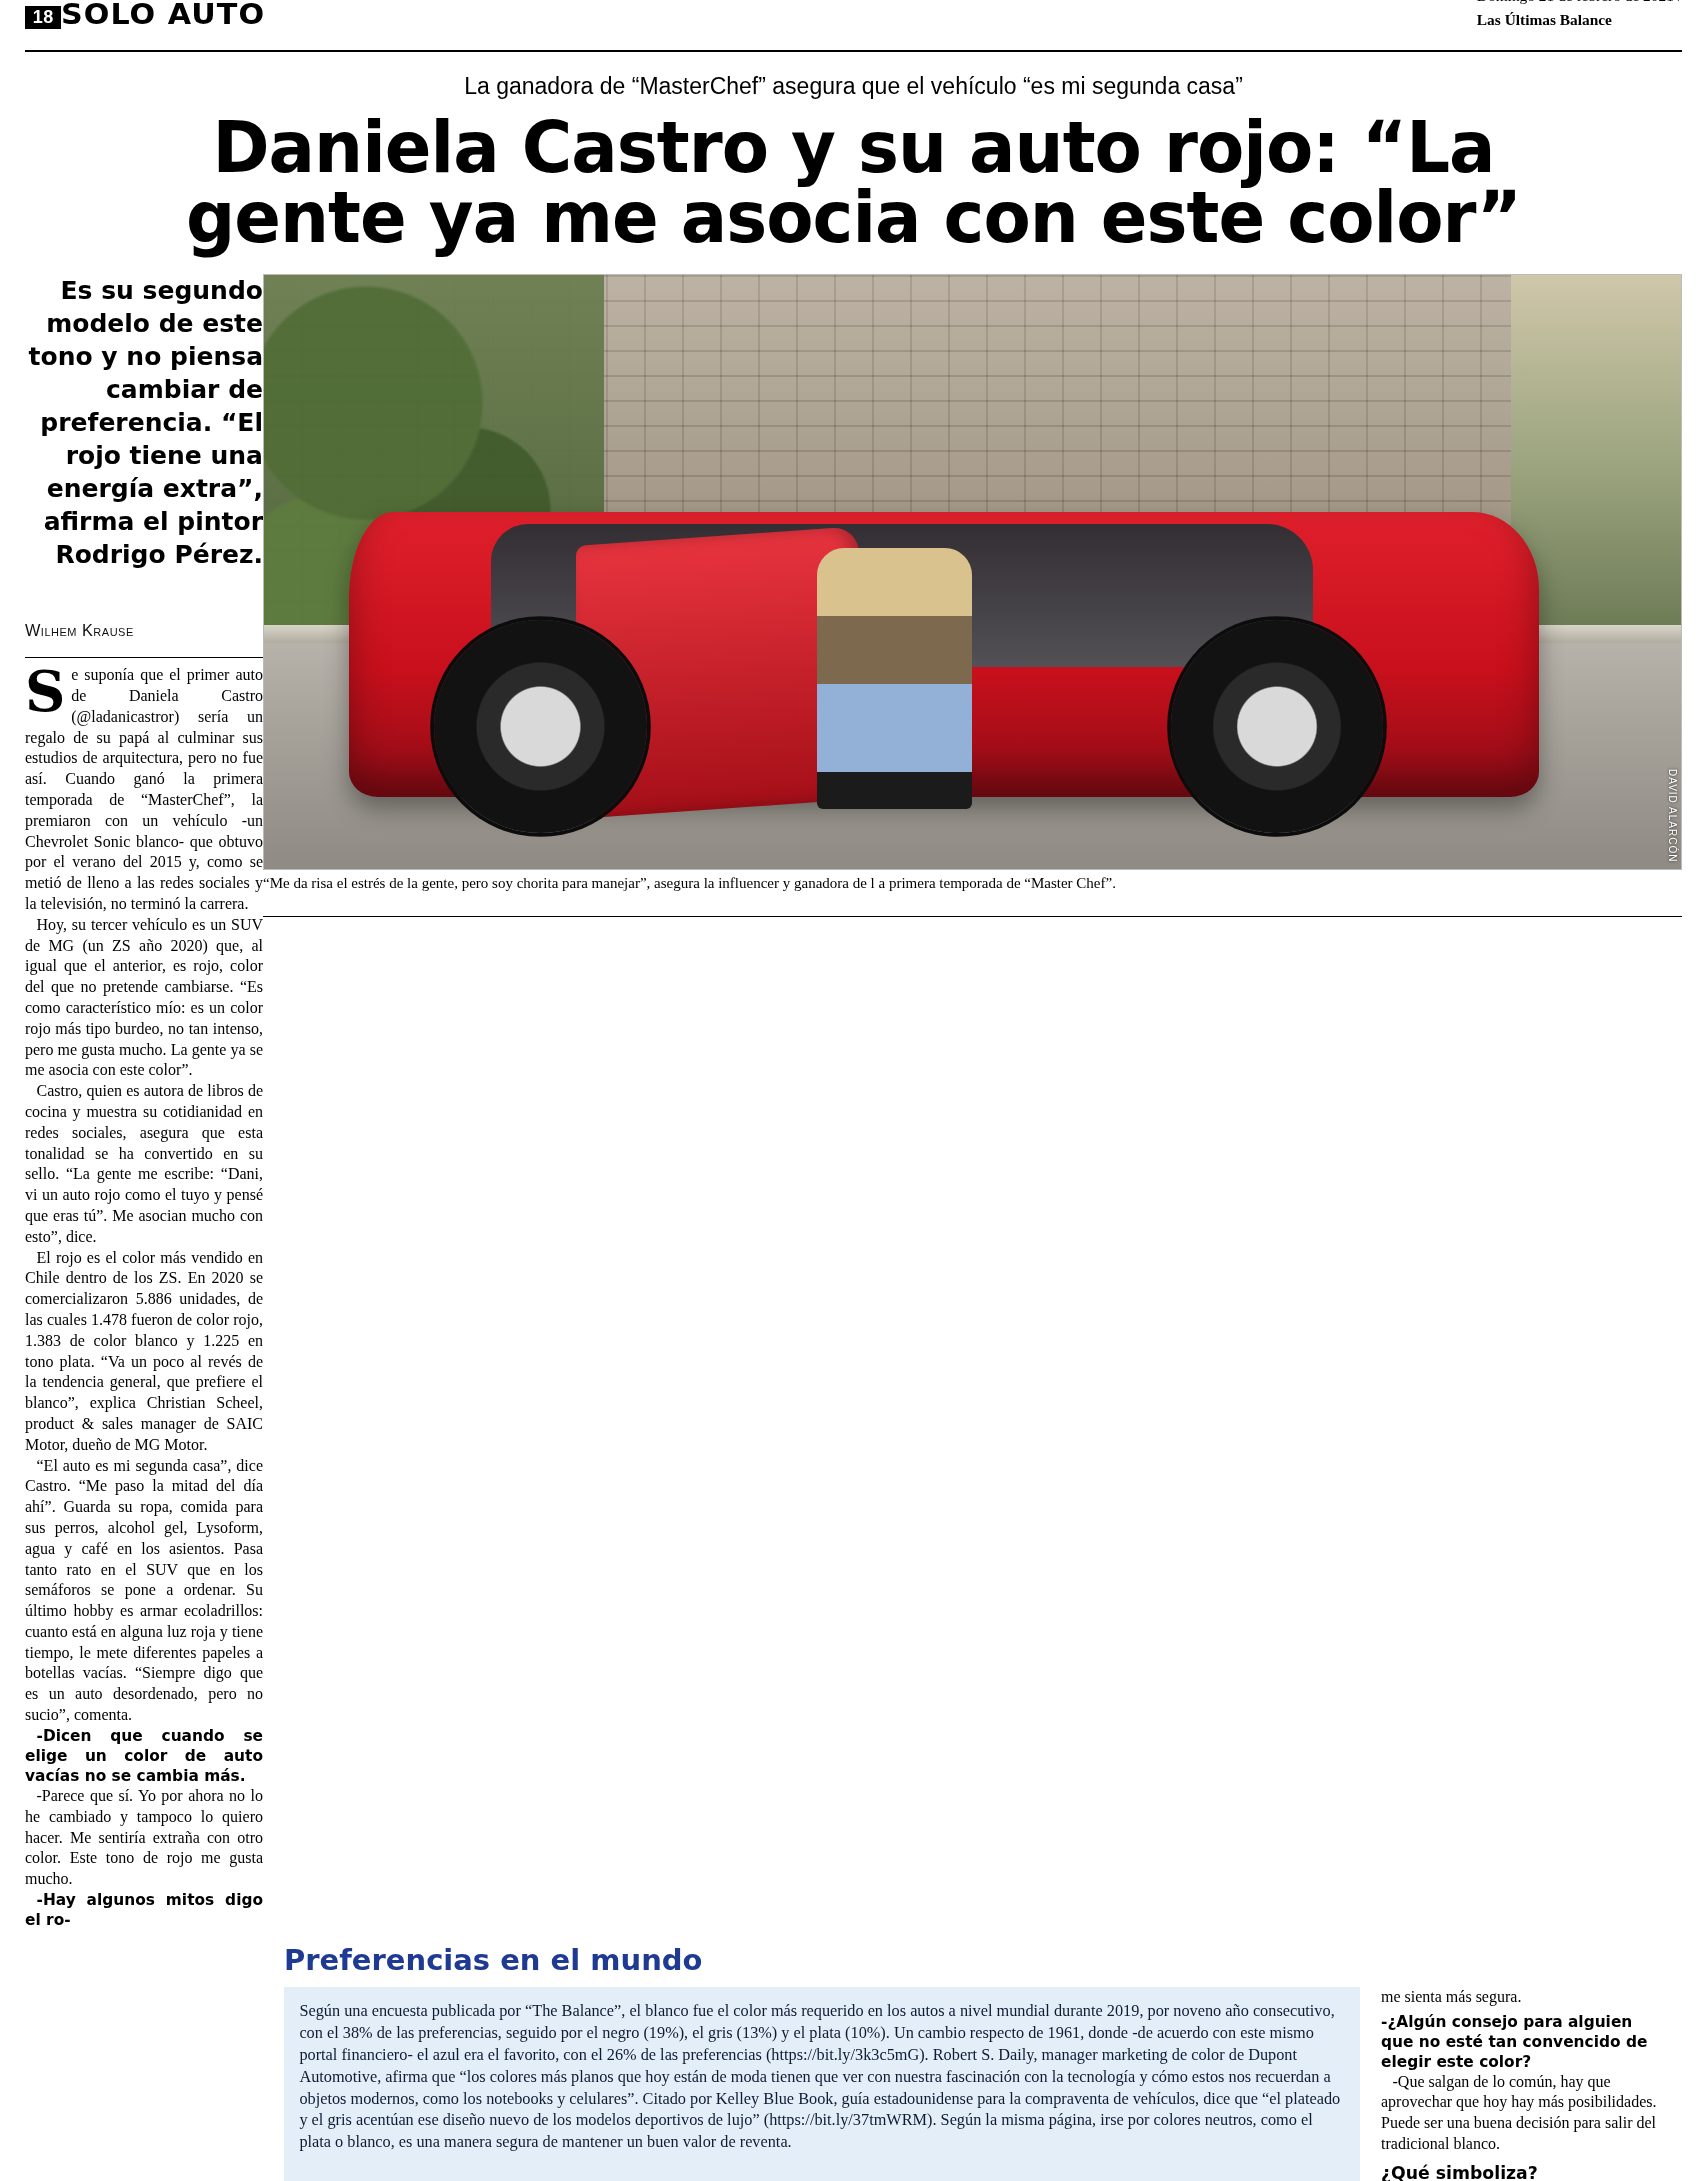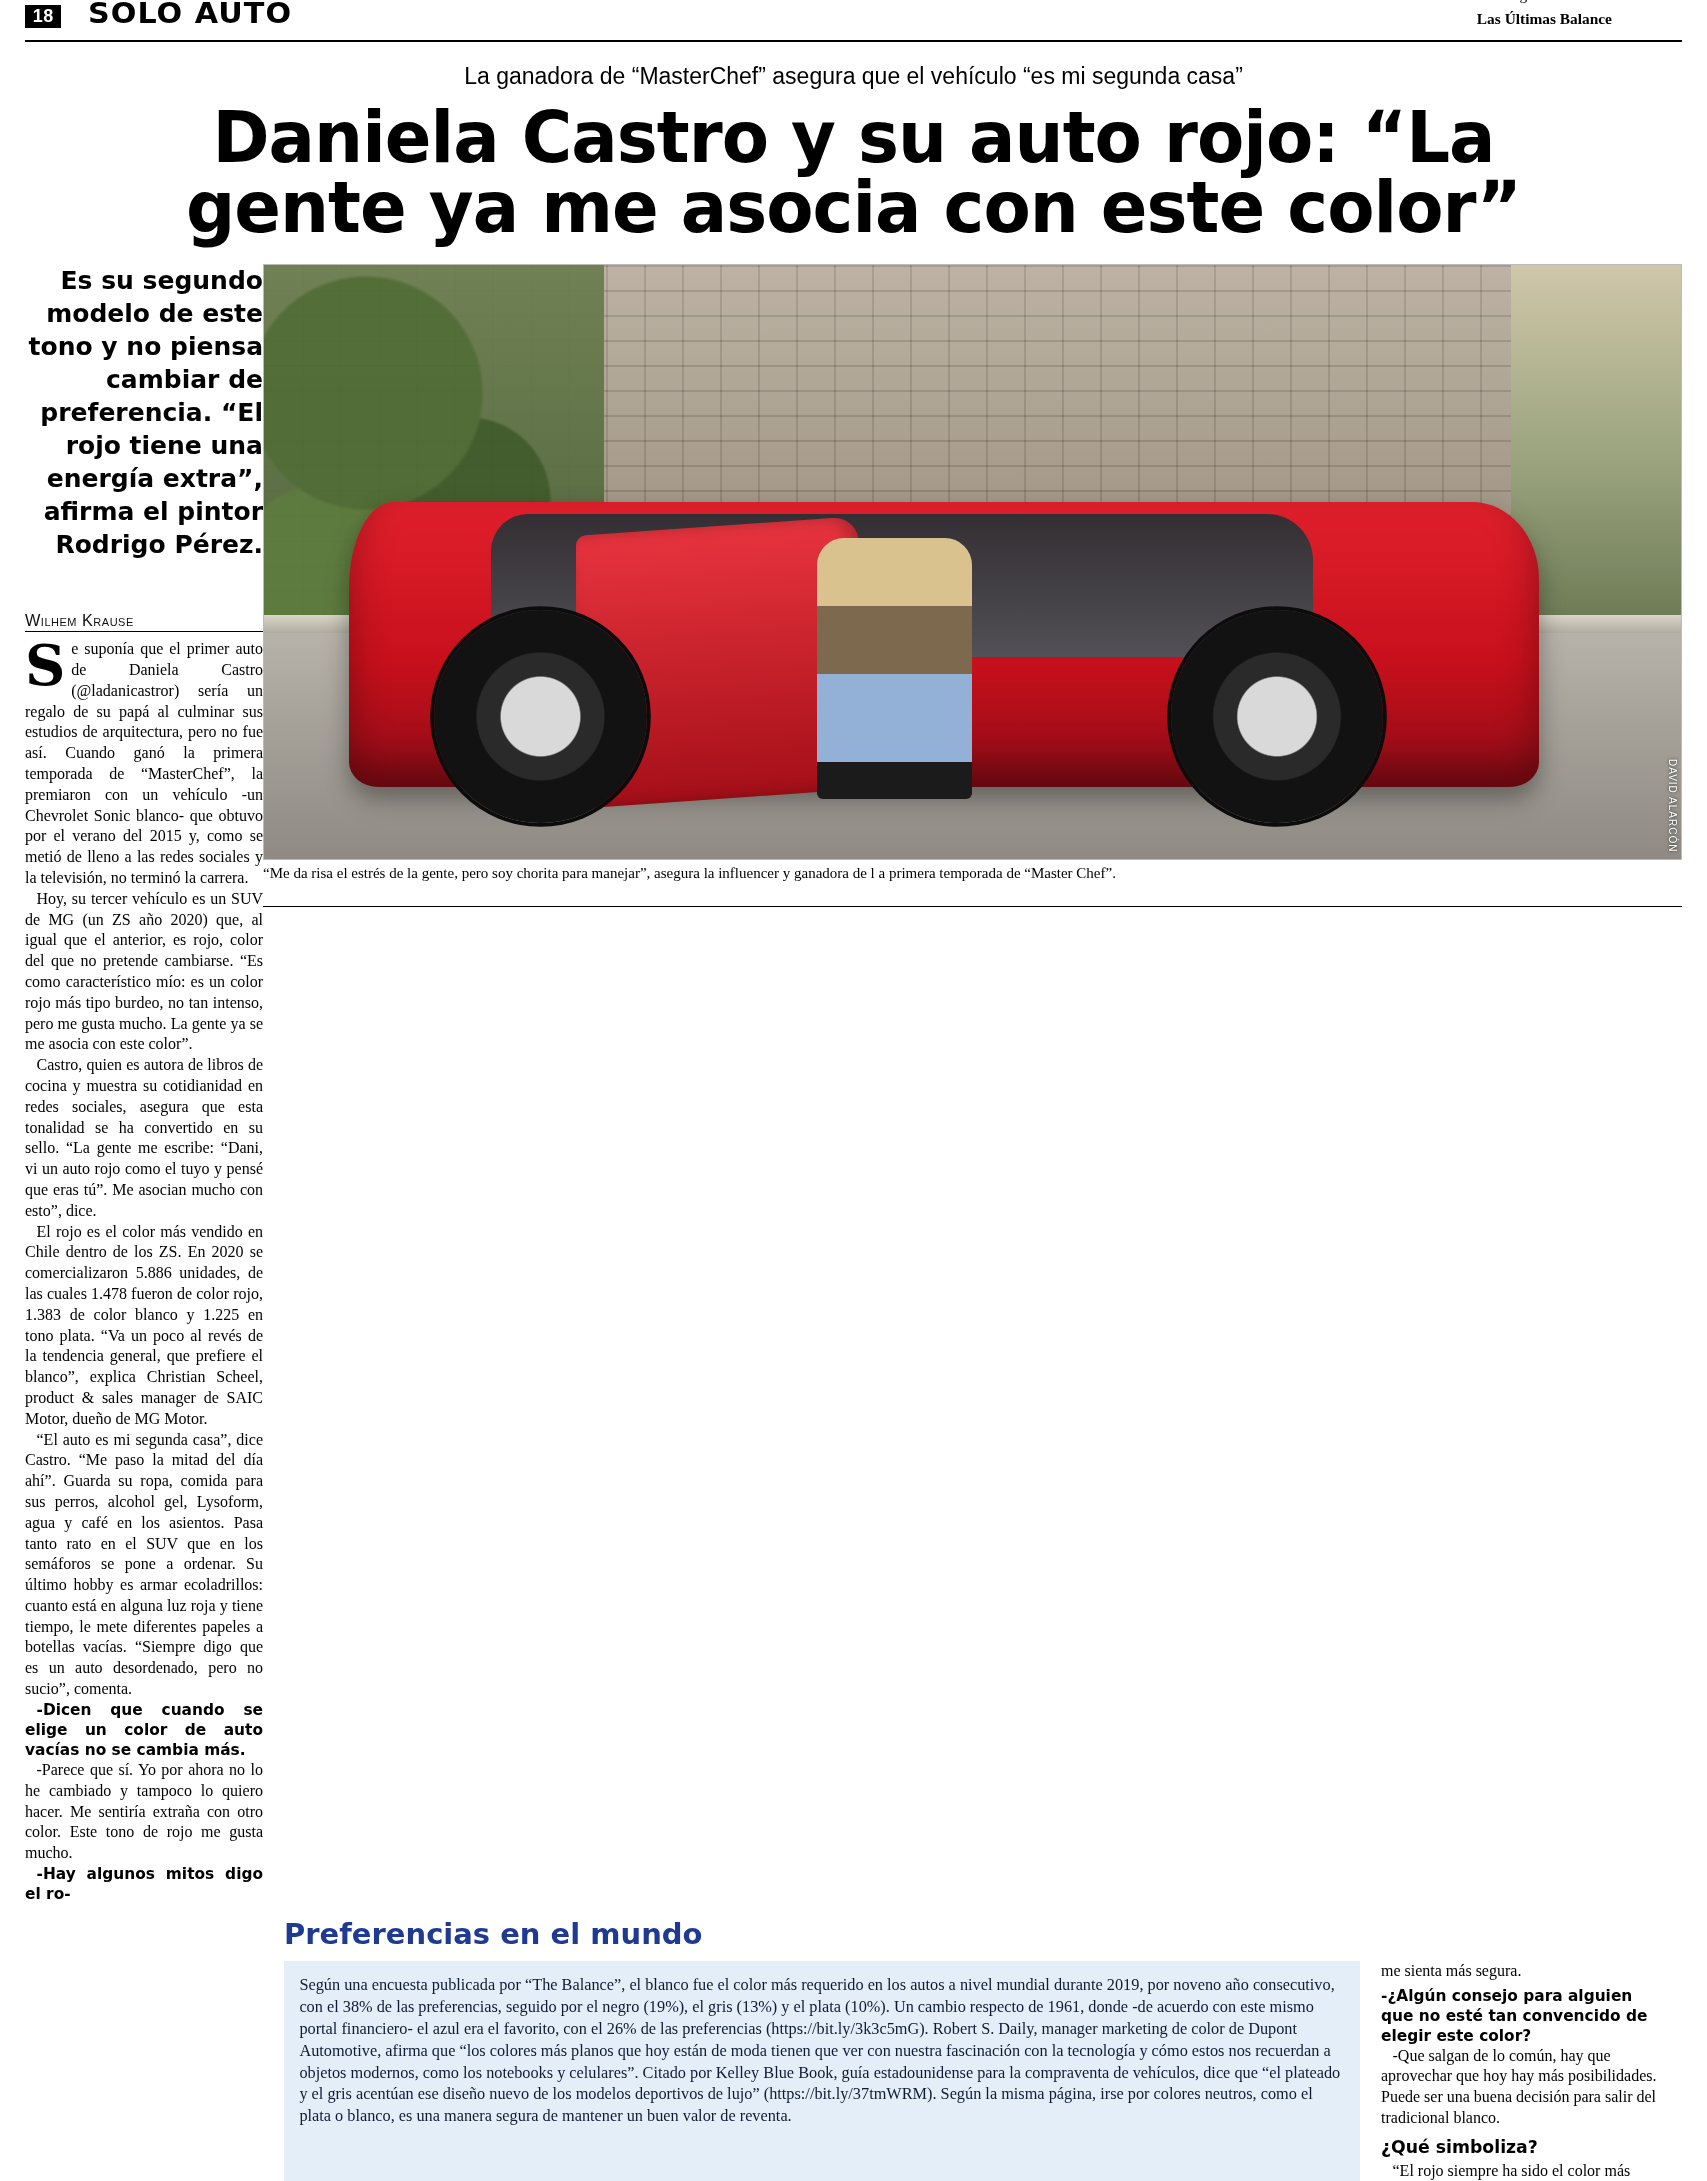--- a/index.html
+++ b/index.html
@@ -10,24 +10,24 @@
     background: #ffffff;
     font-family: "Liberation Sans", sans-serif;
     color: #111;
     position: relative;
     overflow: hidden;
   }
   .page { position: relative; width:1707px; height:2182px; padding: 0 25px; }
 
   
   .masthead {
-    display:flex; align-items:flex-end; gap:27px;
+    display:flex; align-items:flex-end; gap:0;
     border-bottom: 2.9px solid #000;
-    padding-bottom: 12px;
-    margin-top: 4px;
+    padding-bottom: 21px;
+    margin-top: 14px;
     height: 38px;
   }
   .page-number {
     background:#000; color:#fff; font-weight:bold; font-size:18px;
     padding: 1.9px 7.7px 2.9px 7.7px; line-height:1; letter-spacing:0.5px;
   }
   .section-name {
     font-family:"DejaVu Sans", sans-serif;
     font-weight:bold; font-size:29px; letter-spacing:1px;
     line-height:1; color:#000;
@@ -68,21 +68,21 @@
     line-height: 1.32;
     color:#000;
   }
   .byline {
     margin-top: 50px;
     font-variant: small-caps;
     font-size: 16.3px;
     letter-spacing:0.5px;
     color:#111;
     border-bottom: 1px solid #000;
-    padding-bottom: 1px;
+    padding-bottom: 17px;
   }
   .body-col-text {
     margin-top: 7.7px;
     font-family:"Liberation Serif", serif;
     font-size: 16px;
     line-height: 1.3;
     text-align: justify;
     color:#000;
   }
   .body-col-text p { margin:0; text-indent: 11.5px; }

